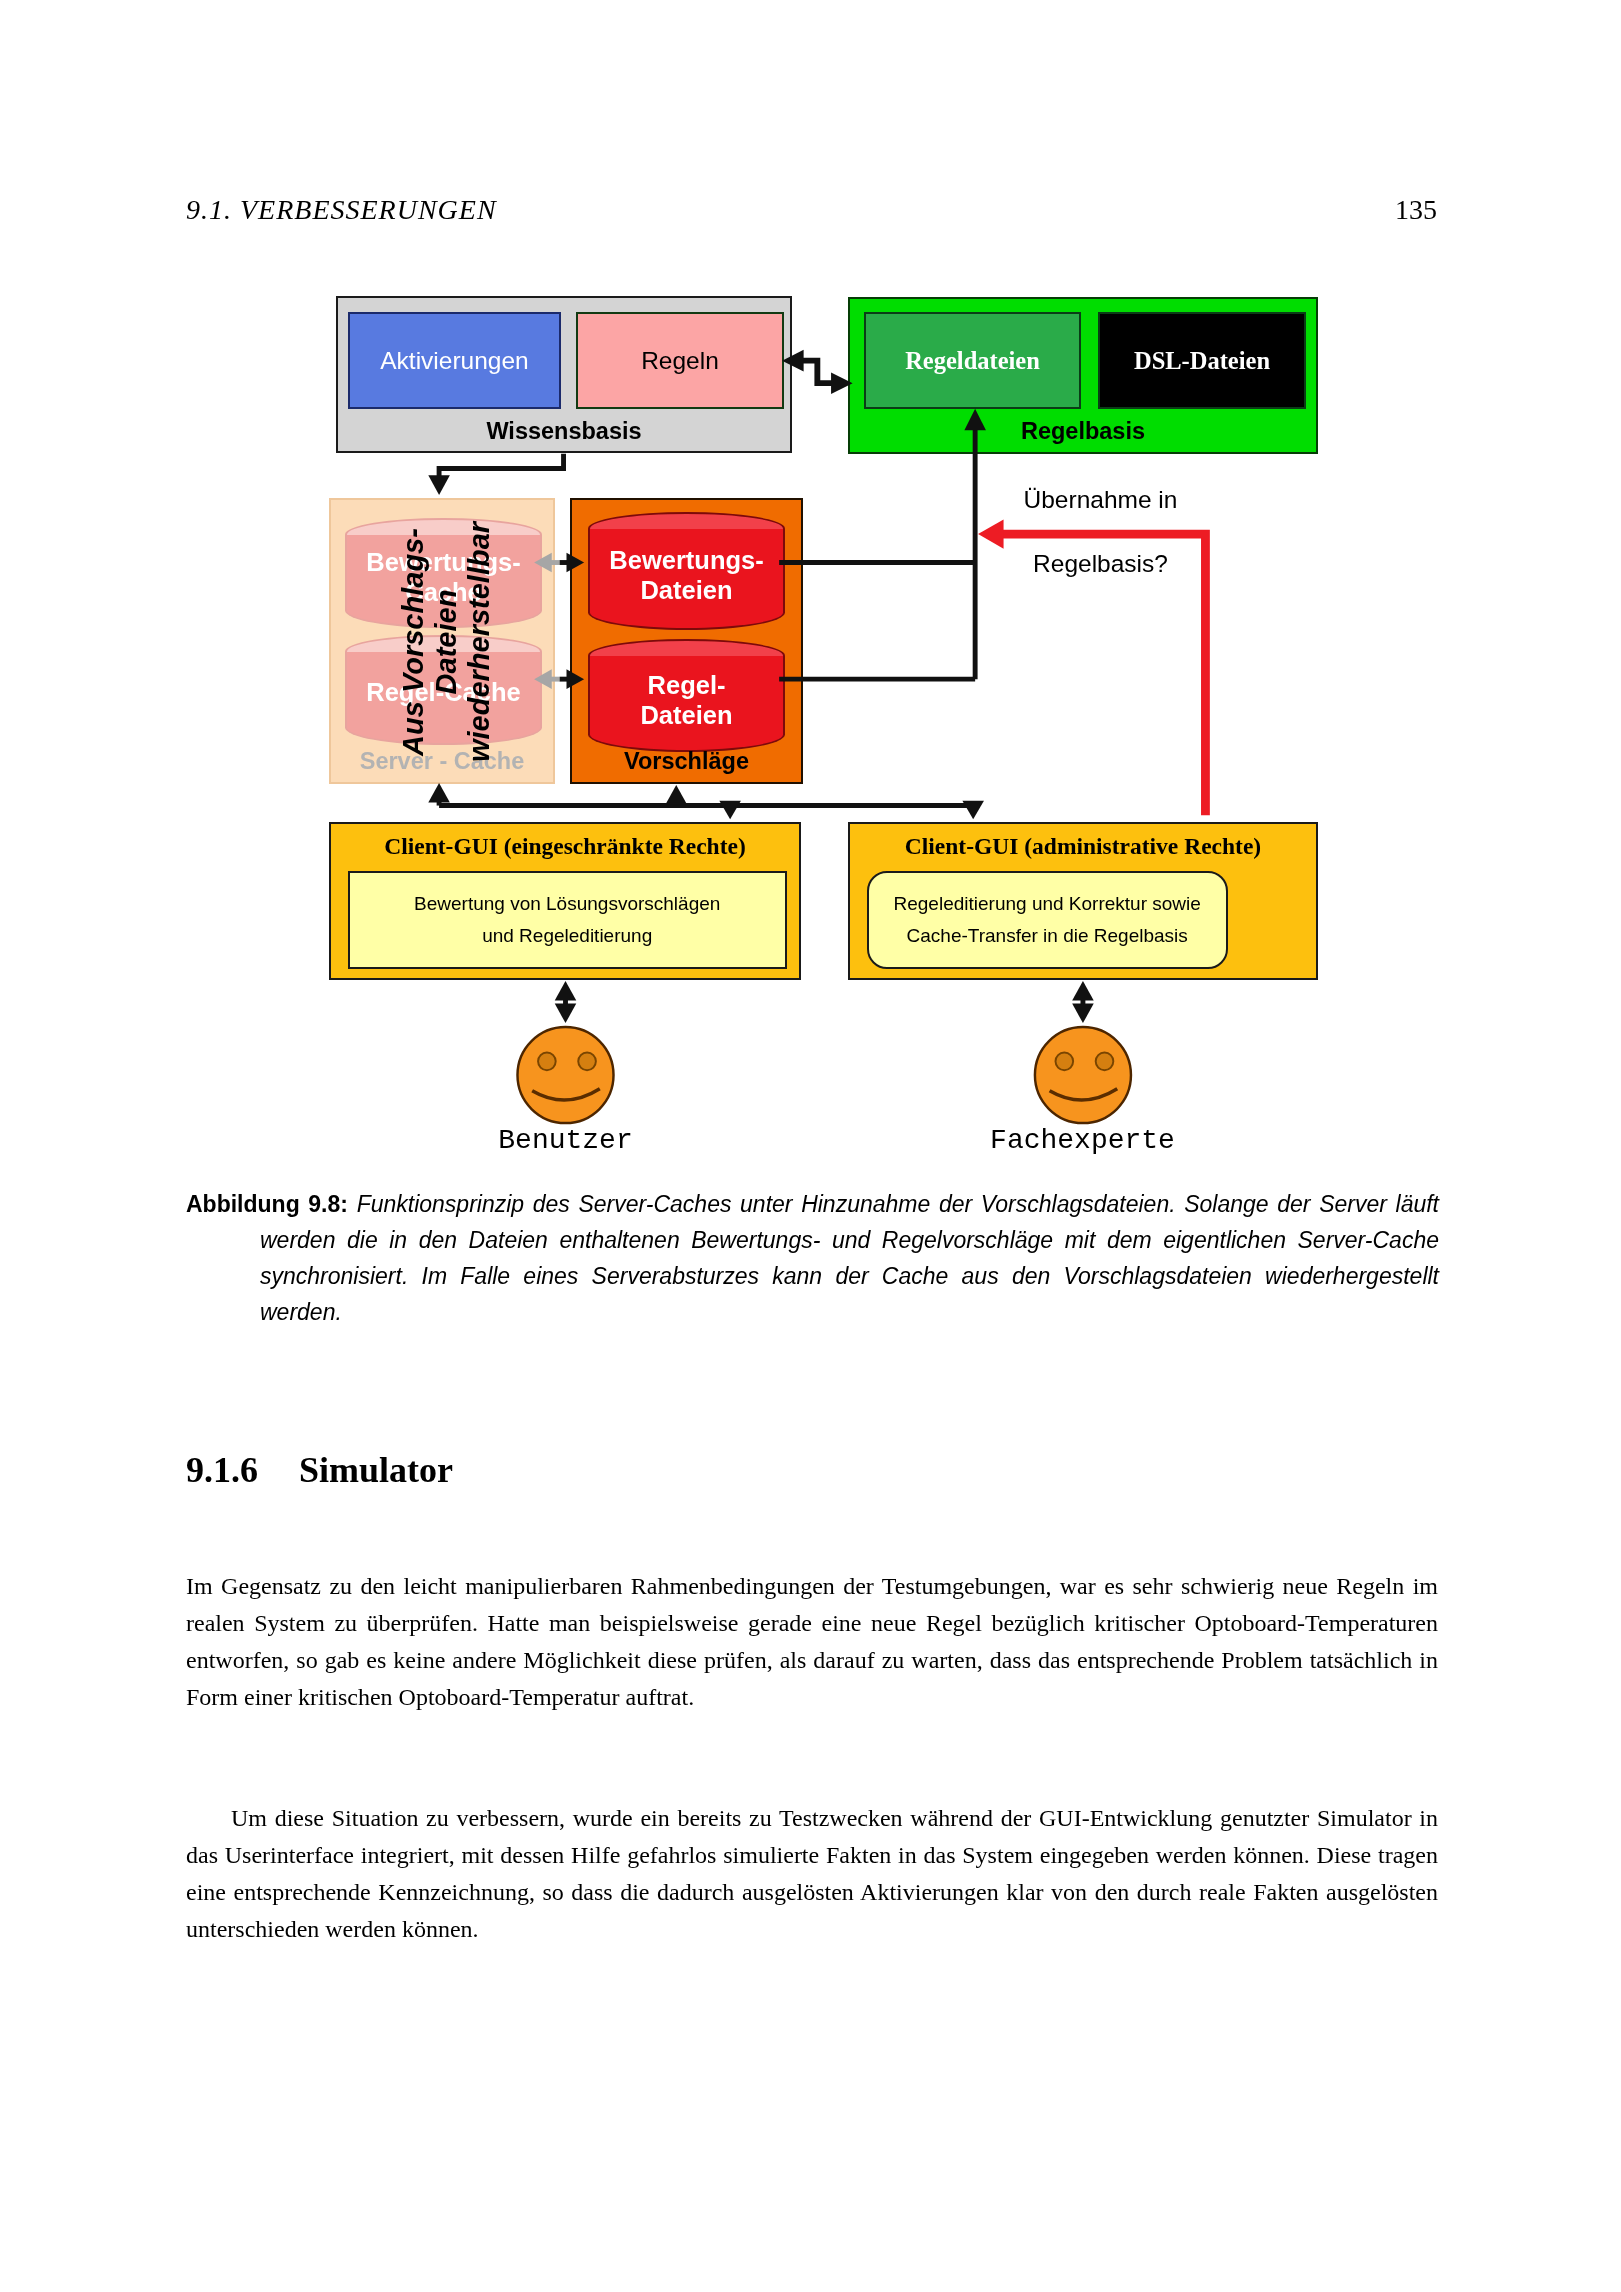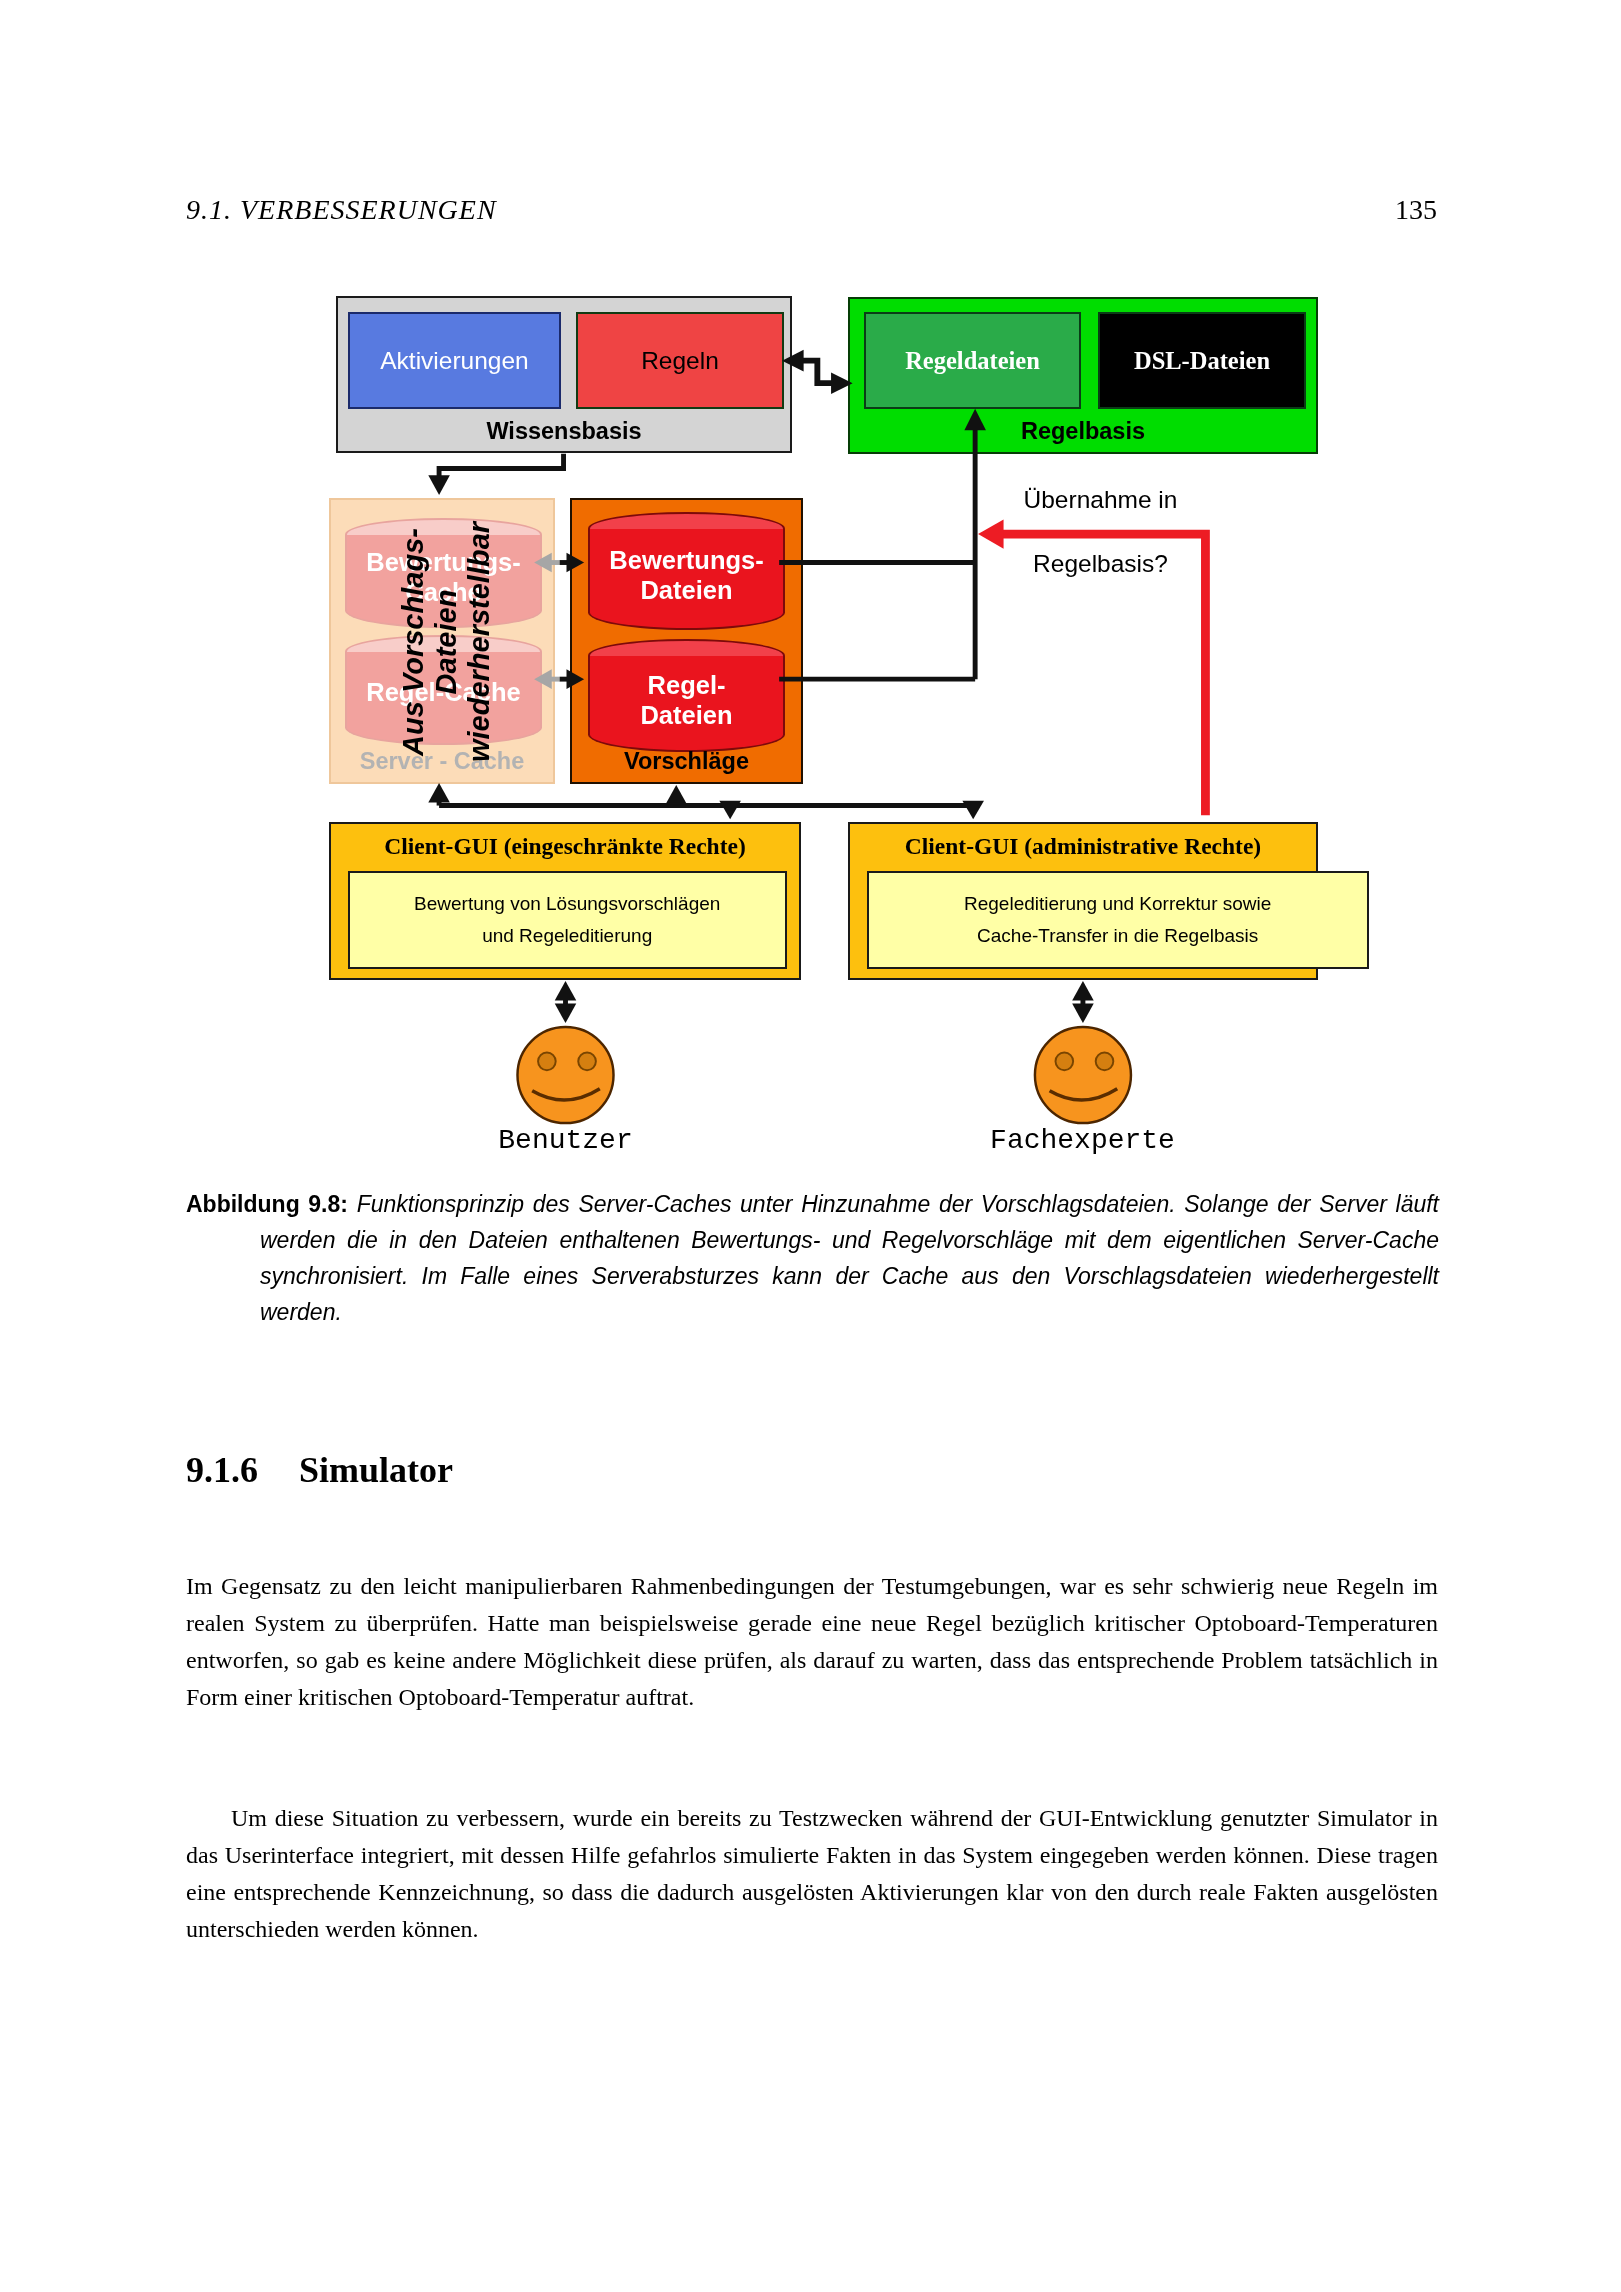--- a/index.html
+++ b/index.html
@@ -11,21 +11,21 @@
 
   
   .running-head{top:194px;left:186px;font-style:italic;font-size:28px;letter-spacing:1px;}
   .page-num{top:194px;right:184px;font-size:28px;}
 
   
   .dbox{box-sizing:border-box;border:2px solid #1a1a1a;}
   .box-wissensbasis{left:336px;top:296px;width:456px;height:157px;background:#d4d4d4;}
   .box-aktivierungen{left:348px;top:312px;width:213px;height:97px;background:#587ae0;border-color:#1b2a6b;
       color:#fff;font-size:24.5px;display:flex;align-items:center;justify-content:center;}
-  .box-regeln{left:576px;top:312px;width:208px;height:97px;background:#ef4444;border-color:#123a12;
+  .box-regeln{left:576px;top:312px;width:208px;height:97px;background:#fca5a5;border-color:#123a12;
       color:#000;font-size:24.5px;display:flex;align-items:center;justify-content:center;}
   .group-label{font-weight:bold;font-size:23.5px;text-align:center;color:#000;}
   .lbl-wissensbasis{left:336px;top:418px;width:456px;}
   .box-regelbasis{left:848px;top:297px;width:470px;height:157px;background:#00dd00;border-color:#063d06;}
   .box-regeldateien{left:864px;top:312px;width:217px;height:97px;background:#2aab49;border-color:#0a3d16;
       color:#fff;font-weight:bold;font-size:24.5px;display:flex;align-items:center;justify-content:center;}
   .box-dsl{left:1098px;top:312px;width:208px;height:97px;background:#000000;border-color:#0a3d16;
       color:#fff;font-weight:bold;font-size:24.5px;display:flex;align-items:center;justify-content:center;}
   .lbl-regelbasis{left:848px;top:418px;width:470px;}
 
@@ -61,21 +61,21 @@
 
   .gui-box{background:#fdc00e;border:2px solid #1a1a1a;box-sizing:border-box;}
   .gui-left{left:329px;top:822px;width:472px;height:158px;}
   .gui-right{left:848px;top:822px;width:470px;height:158px;}
   .gui-title{position:absolute;left:0;top:8.8px;width:100%;text-align:center;
       font-family:Liberation Serif, serif;font-weight:bold;font-size:23.5px;color:#000;}
   .gui-inner{position:absolute;background:#ffffa6;border:2px solid #1a1a1a;box-sizing:border-box;
       display:flex;align-items:center;justify-content:center;text-align:center;
       font-family:"Liberation Sans",sans-serif;font-size:19px;line-height:32px;color:#000;}
   .gui-left .gui-inner{left:16.7px;top:47px;width:439px;height:98px;}
-  .gui-right .gui-inner{left:16.7px;top:47px;width:502px;height:98px;}
+  .gui-right .gui-inner{left:16.7px;top:47px;width:361px;height:98px;border-radius:20px;}
 
   .actor-label{font-family:Liberation Mono, monospace;font-size:28px;text-align:center;width:235px;top:1125px;}
   .actor-left{left:448px;} .actor-right{left:965px;}
 
   .arrow-layer{left:0;top:0;z-index:5;pointer-events:none;}
 
   
   .caption{left:186px;top:1186px;width:1253px;box-sizing:border-box;padding-left:74px;text-indent:-74px;
       font-family:"Liberation Sans",sans-serif;font-size:23px;line-height:36px;text-align:justify;}
   .caption .cap-label{font-weight:bold;font-style:normal;}

